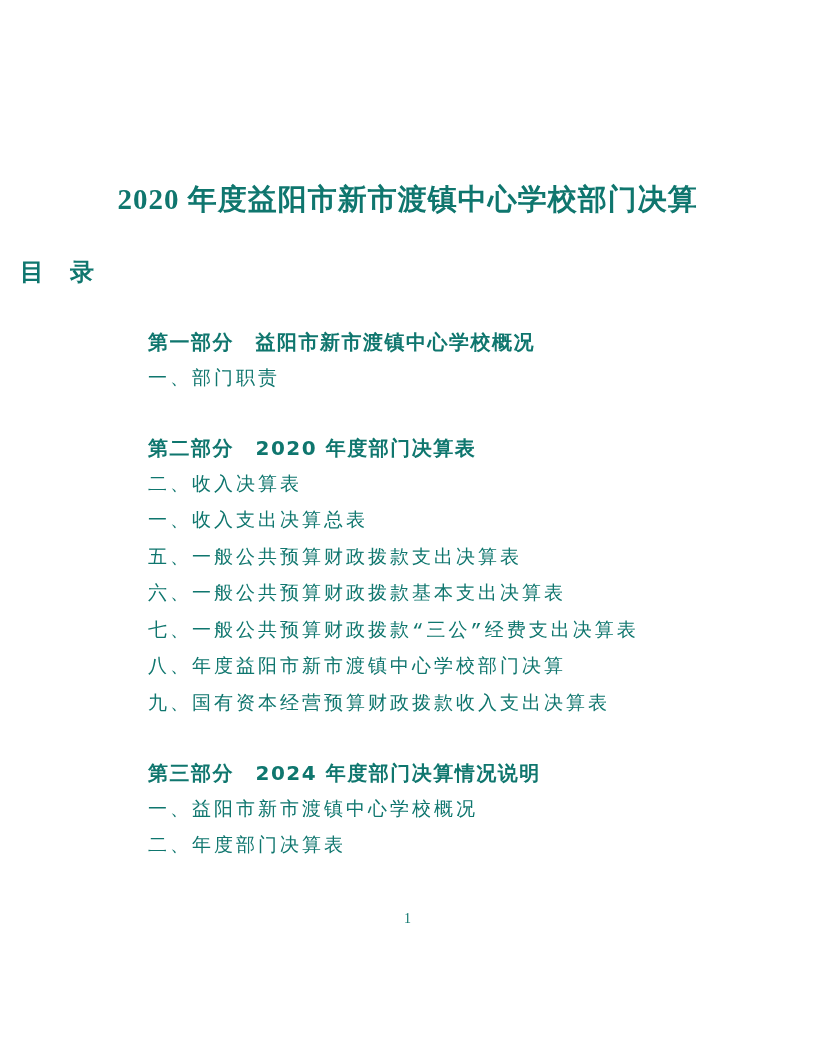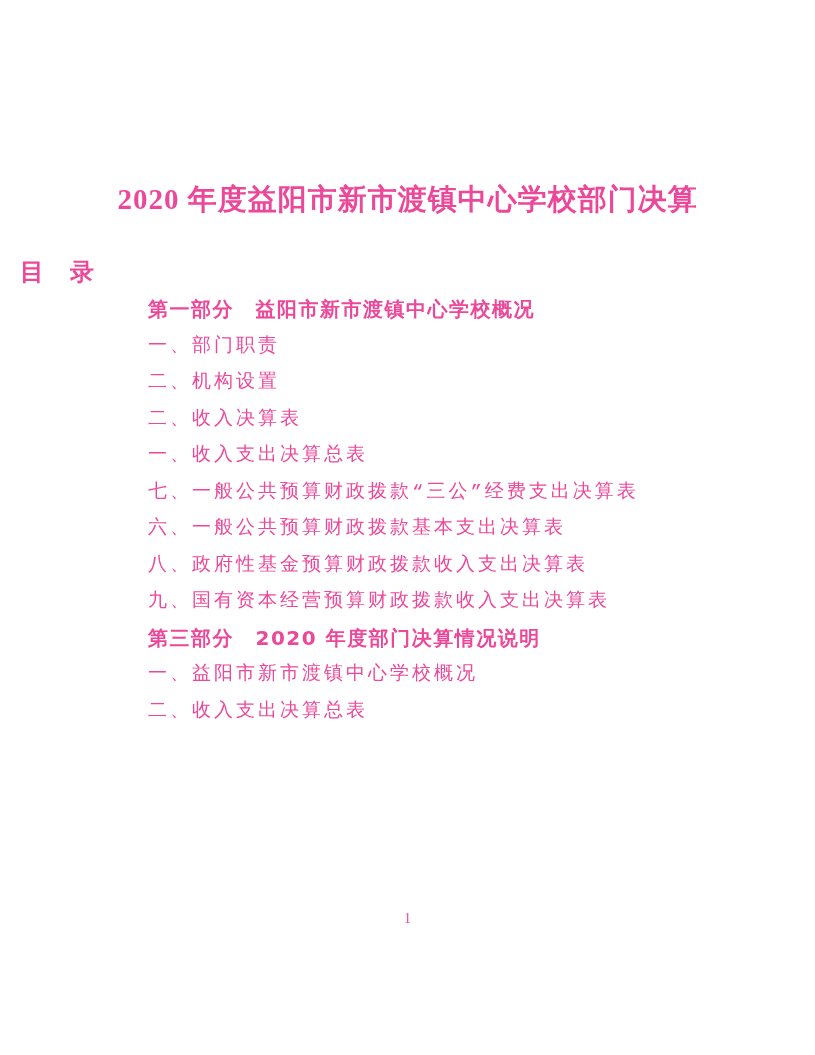--- a/index.html
+++ b/index.html
@@ -5,21 +5,21 @@
   html, body {
     margin: 0;
     padding: 0;
     background: #ffffff;
   }
   .page {
     position: relative;
     width: 788px;
     height: 1055px;
     background: #ffffff;
-    color: #ec4899;
+    color: #0f766e;
     overflow: hidden;
   }
   .doc-title {
     position: absolute;
     top: 182px;
     left: 0;
     width: 815px;
     margin: 0;
     text-align: center;
     font-family: "Liberation Serif", "DejaVu Serif", serif;
@@ -52,20 +52,21 @@
   .toc-line {
     height: 36.5px;
     line-height: 36.5px;
     white-space: nowrap;
   }
   .toc-section-heading {
     font-family: "DejaVu Sans", "Liberation Sans", sans-serif;
     font-weight: bold;
     font-size: 20px;
     letter-spacing: 1.5px;
+    margin-top: 33px;
   }
   .toc-item {
     font-family: Liberation Mono, monospace;
     font-weight: normal;
     font-size: 19px;
     letter-spacing: 3px;
   }
   .page-number {
     position: absolute;
     top: 910px;
@@ -85,41 +86,42 @@
   <h1 class="doc-title">2020 年度益阳市新市渡镇中心学校部门决算</h1>
 
   <div class="toc-heading">目　录</div>
 
   <div class="toc">
 
     <div class="toc-line toc-section-heading">第一部分　益阳市新市渡镇中心学校概况</div>
 
     <div class="toc-line toc-item">一、部门职责</div>
 
-    <div class="toc-line toc-item">二、机构设置</div>
 
+    <div class="toc-line toc-section-heading">第二部分　2020 年度部门决算表</div>
 
     <div class="toc-line toc-item">二、收入决算表</div>
 
     <div class="toc-line toc-item">一、收入支出决算总表</div>
 
 
 
+    <div class="toc-line toc-item">五、一般公共预算财政拨款支出决算表</div>
+
+    <div class="toc-line toc-item">六、一般公共预算财政拨款基本支出决算表</div>
 
     <div class="toc-line toc-item">七、一般公共预算财政拨款“三公”经费支出决算表</div>
 
-    <div class="toc-line toc-item">六、一般公共预算财政拨款基本支出决算表</div>
-
-    <div class="toc-line toc-item">八、政府性基金预算财政拨款收入支出决算表</div>
+    <div class="toc-line toc-item">八、年度益阳市新市渡镇中心学校部门决算</div>
 
     <div class="toc-line toc-item">九、国有资本经营预算财政拨款收入支出决算表</div>
 
-    <div class="toc-line toc-section-heading">第三部分　2020 年度部门决算情况说明</div>
+    <div class="toc-line toc-section-heading">第三部分　2024 年度部门决算情况说明</div>
 
     <div class="toc-line toc-item">一、益阳市新市渡镇中心学校概况</div>
 
-    <div class="toc-line toc-item">二、收入支出决算总表</div>
+    <div class="toc-line toc-item">二、年度部门决算表</div>
 
   </div>
 
   <div class="page-number">1</div>
 
 </div>
 
 </body></html>

